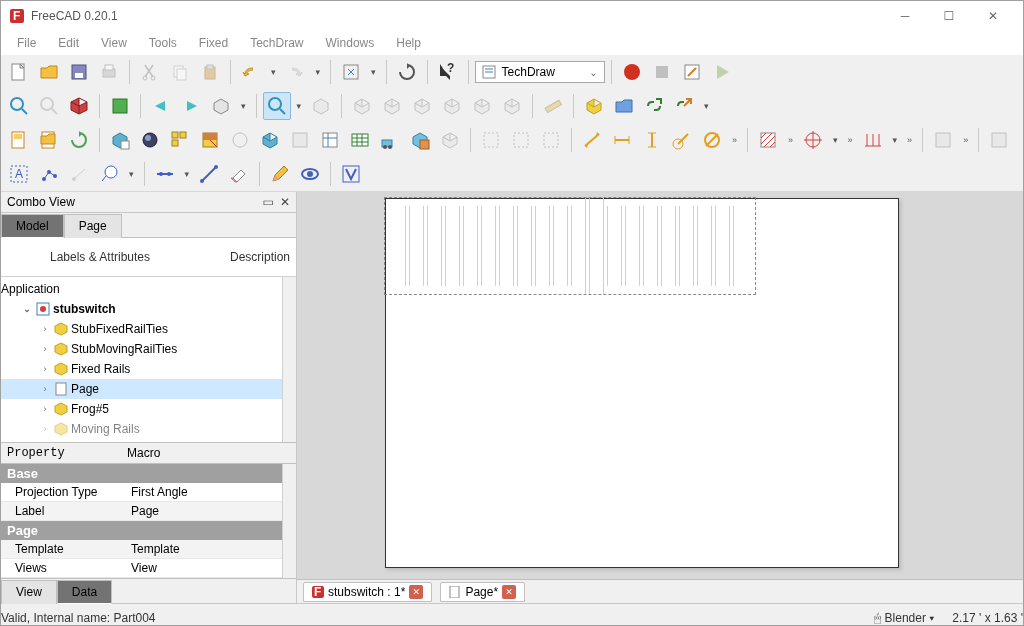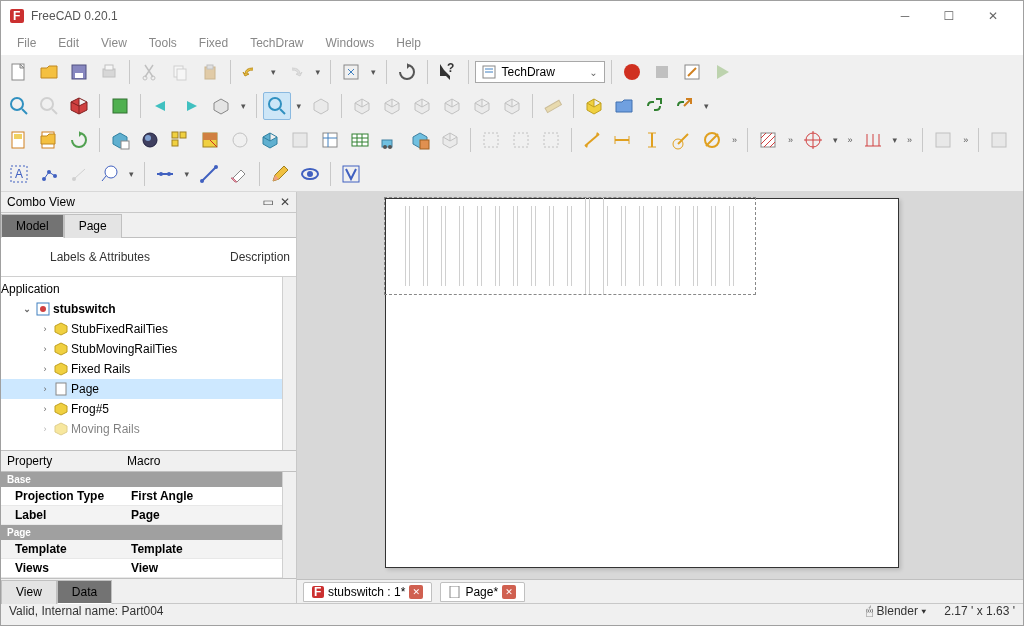--- a/index.html
+++ b/index.html
@@ -34,39 +34,39 @@
 .tree { flex: 1; overflow-y: auto; padding: 2px 0; }
 .tree-row { display: flex; align-items: center; height: 20px; gap: 3px; }
 .tree-row .exp { width: 12px; text-align: center; color: #666; font-size: 9px; }
 .tree-row .ticon { width: 14px; height: 14px; display: inline-flex; align-items: center; justify-content: center; }
 .tree-row.selected { background: #cde8ff; }
 .tree-row.bold { font-weight: bold; }
 .indent1 { padding-left: 20px; }
 .indent2 { padding-left: 38px; }
 
 .prop-head { display: flex; border-top: 1px solid #c0c0c0; border-bottom: 1px solid #c0c0c0; background: #f0f0f0; padding: 3px 6px; font-size: 11px; }
-.prop-head .c1 { width: 120px; }
+.prop-head .c1 { width: 120px; font-family: Liberation Mono, monospace; }
 .prop-body { flex: 0 0 auto; max-height: 160px; overflow-y: auto; }
-.prop-group { background: #a0a0a0; color: #fff; padding: 2px 6px; font-size: 10px; font-weight: bold; }
-.prop-row { display: flex; border-bottom: 1px solid #e8e8e8; font-size: 11px; height: 19px; align-items: center; font-weight: bold; }
+.prop-group { background: #a0a0a0; color: #fff; padding: 2px 6px; font-size: 13px; font-weight: bold; }
+.prop-row { display: flex; border-bottom: 1px solid #e8e8e8; font-size: 11px; height: 19px; align-items: center; }
 .prop-row.alt { background: #f3f3f3; }
 .prop-row .pk { width: 126px; padding-left: 14px; }
 .prop-row .pv { flex: 1; padding-left: 4px; }
 .bottom-tabs { display: flex; background: #f0f0f0; border-top: 1px solid #c0c0c0; }
 
 .canvas-wrap { flex: 1; display: flex; flex-direction: column; background: #d8d8d8; }
 .canvas { flex: 1; display: flex; align-items: flex-start; justify-content: flex-start; padding: 6px; }
 .sheet { background: #fff; border: 1px solid #333; width: 514px; height: 370px; position: relative; margin-left: 82px; box-shadow: 2px 2px 4px rgba(0,0,0,0.15); }
 .dashed-box { position: absolute; border: 1px dashed #888; left: -2px; top: -2px; width: 372px; height: 98px; }
 .rail-line { position: absolute; width: 1px; background: #d0d0d0; top: 8px; height: 80px; }
 .doc-tabs { display: flex; background: #f0f0f0; border-top: 1px solid #c0c0c0; padding: 2px 6px; gap: 8px; align-items: center; height: 24px; }
 .doc-tab { display: flex; align-items: center; gap: 4px; padding: 2px 8px; border: 1px solid #c0c0c0; background: #fff; border-radius: 2px 2px 0 0; font-size: 11px; }
 .doc-close { width: 14px; height: 14px; background: #d06050; border-radius: 2px; display: inline-flex; align-items: center; justify-content: center; color: #fff; font-size: 9px; }
 
-.statusbar { height: 22px; background: #f0f0f0; border-top: 1px solid #c8c8c8; display: flex; align-items: flex-start; padding: 0 8px; font-size: 11px; color: #333; }
+.statusbar { height: 22px; background: #f0f0f0; border-top: 1px solid #c8c8c8; display: flex; align-items: flex-end; padding: 0 0; font-size: 11px; color: #333; }
 .statusbar .sright { margin-left: auto; display: flex; align-items: center; gap: 18px; }
 .scroll-thin { width: 14px; background: #f0f0f0; border-left: 1px solid #d0d0d0; }
 
 svg { display: block; }
 .cube-ico { stroke: #888; fill: #e4e4e4; stroke-width: 1; }
 </style>
 </head>
 <body>
 
 <div class="titlebar">

